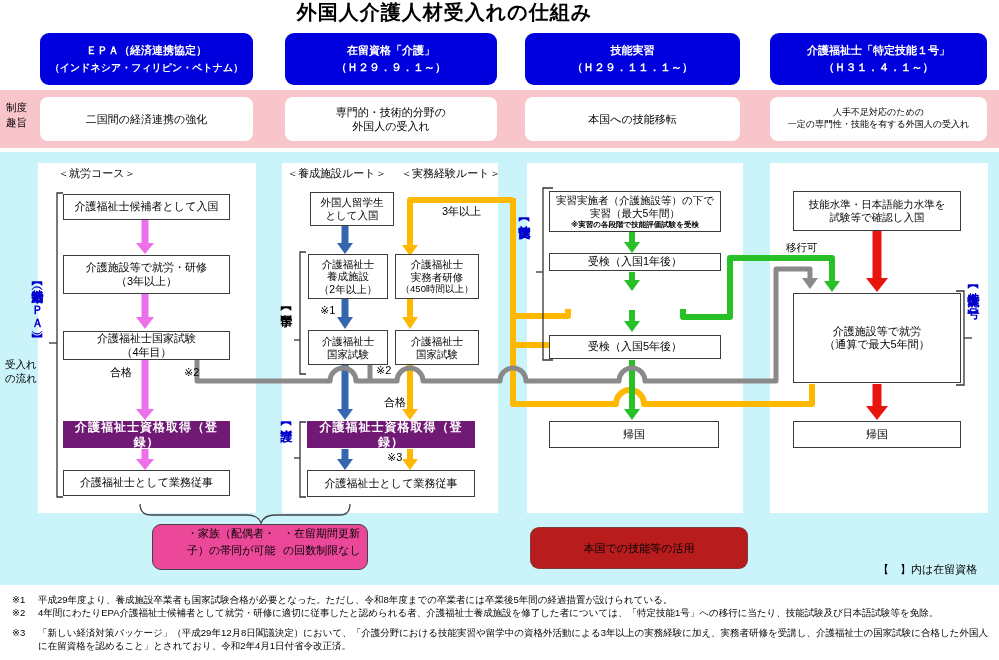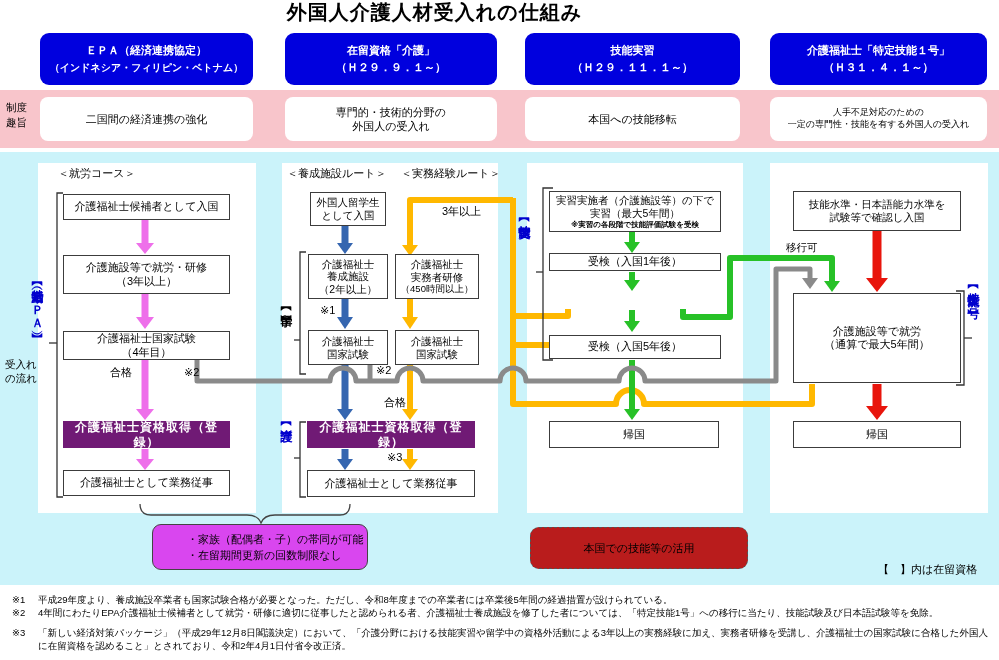--- a/index.html
+++ b/index.html
@@ -20,29 +20,29 @@
   .lbl{font-size:11px;line-height:1.2;white-space:nowrap}
   .lbl-s{font-size:10.5px;line-height:1.25}
   .vtext{writing-mode:vertical-rl;text-orientation:mixed;font-weight:700;color:#0000CD;
          font-size:12px;line-height:1.05;letter-spacing:1px;white-space:nowrap}
   .vblack{color:#000}
   .fnotes{font-size:9.5px;line-height:1.4}
   .fn{display:flex}
   .fn .m{width:26px;flex:none}
   .fn .t{flex:1}
   .dashed{border:1.4px dashed #555;border-radius:9px;background:#b91c1c;font-size:11px}
-  .roundnote{border:1.3px solid #444;border-radius:9px;background:#d946ef;font-size:11px;line-height:1.5;
-             display:flex;flex-direction:column;justify-content:center;padding-left:34px}
+  .roundnote{border:1.3px solid #444;border-radius:9px;background:#ec4899;font-size:11px;line-height:1.5;
+             display:flex;flex-direction:row;justify-content:center;padding-left:34px}
 </style>
 </head>
 <body>
 
 <div id="stage">
 
-  <div class="abs ctr title" style="left:2px;top:3;width:865px;height:24px">外国人介護人材受入れの仕組み</div>
+  <div class="abs ctr title" style="left:12px;top:3;width:865px;height:24px">外国人介護人材受入れの仕組み</div>
 
   <div class="abs ctr hdr" style="left:40px;top:33px;width:213px;height:52px">
     <div>ＥＰＡ（経済連携協定）</div>
     <div style="font-size:10px">（インドネシア・フィリピン・ベトナム）</div>
   </div>
   <div class="abs ctr hdr" style="left:285px;top:33px;width:212px;height:52px">
     <div>在留資格「介護」</div>
     <div>（Ｈ２９．９．１～）</div>
   </div>
   <div class="abs ctr hdr" style="left:525px;top:33px;width:215px;height:52px">
@@ -189,21 +189,21 @@
   <div class="abs lbl" style="left:110px;top:366px">合格</div>
   <div class="abs lbl" style="left:184px;top:366px">※2</div>
   <div class="abs ctr box orangebox" style="left:63px;top:421px;width:167px;height:27px">介護福祉士資格取得（登録）</div>
   <div class="abs ctr box" style="left:63px;top:470px;width:167px;height:26px">介護福祉士として業務従事</div>
 
   <div class="abs lbl" style="left:287px;top:167px">＜養成施設ルート＞</div>
   <div class="abs lbl" style="left:401px;top:167px">＜実務経験ルート＞</div>
   <div class="abs vtext vblack" style="left:280px;top:303px;height:76px">【留学】</div>
   <div class="abs vtext" style="left:280px;top:418px;height:80px">【介護】</div>
 
-  <div class="abs ctr box" style="left:310px;top:192px;width:76px;height:34px">
+  <div class="abs ctr box" style="left:310px;top:192px;width:84px;height:34px">
     <div class="s1">外国人留学生</div>
     <div class="s1">として入国</div>
   </div>
   <div class="abs ctr box" style="left:308px;top:254px;width:80px;height:45px">
     <div class="s1">介護福祉士</div>
     <div class="s1">養成施設</div>
     <div class="s1">（2年以上）</div>
   </div>
   <div class="abs lbl" style="left:320px;top:304px">※1</div>
   <div class="abs ctr box" style="left:308px;top:330px;width:80px;height:35px">

